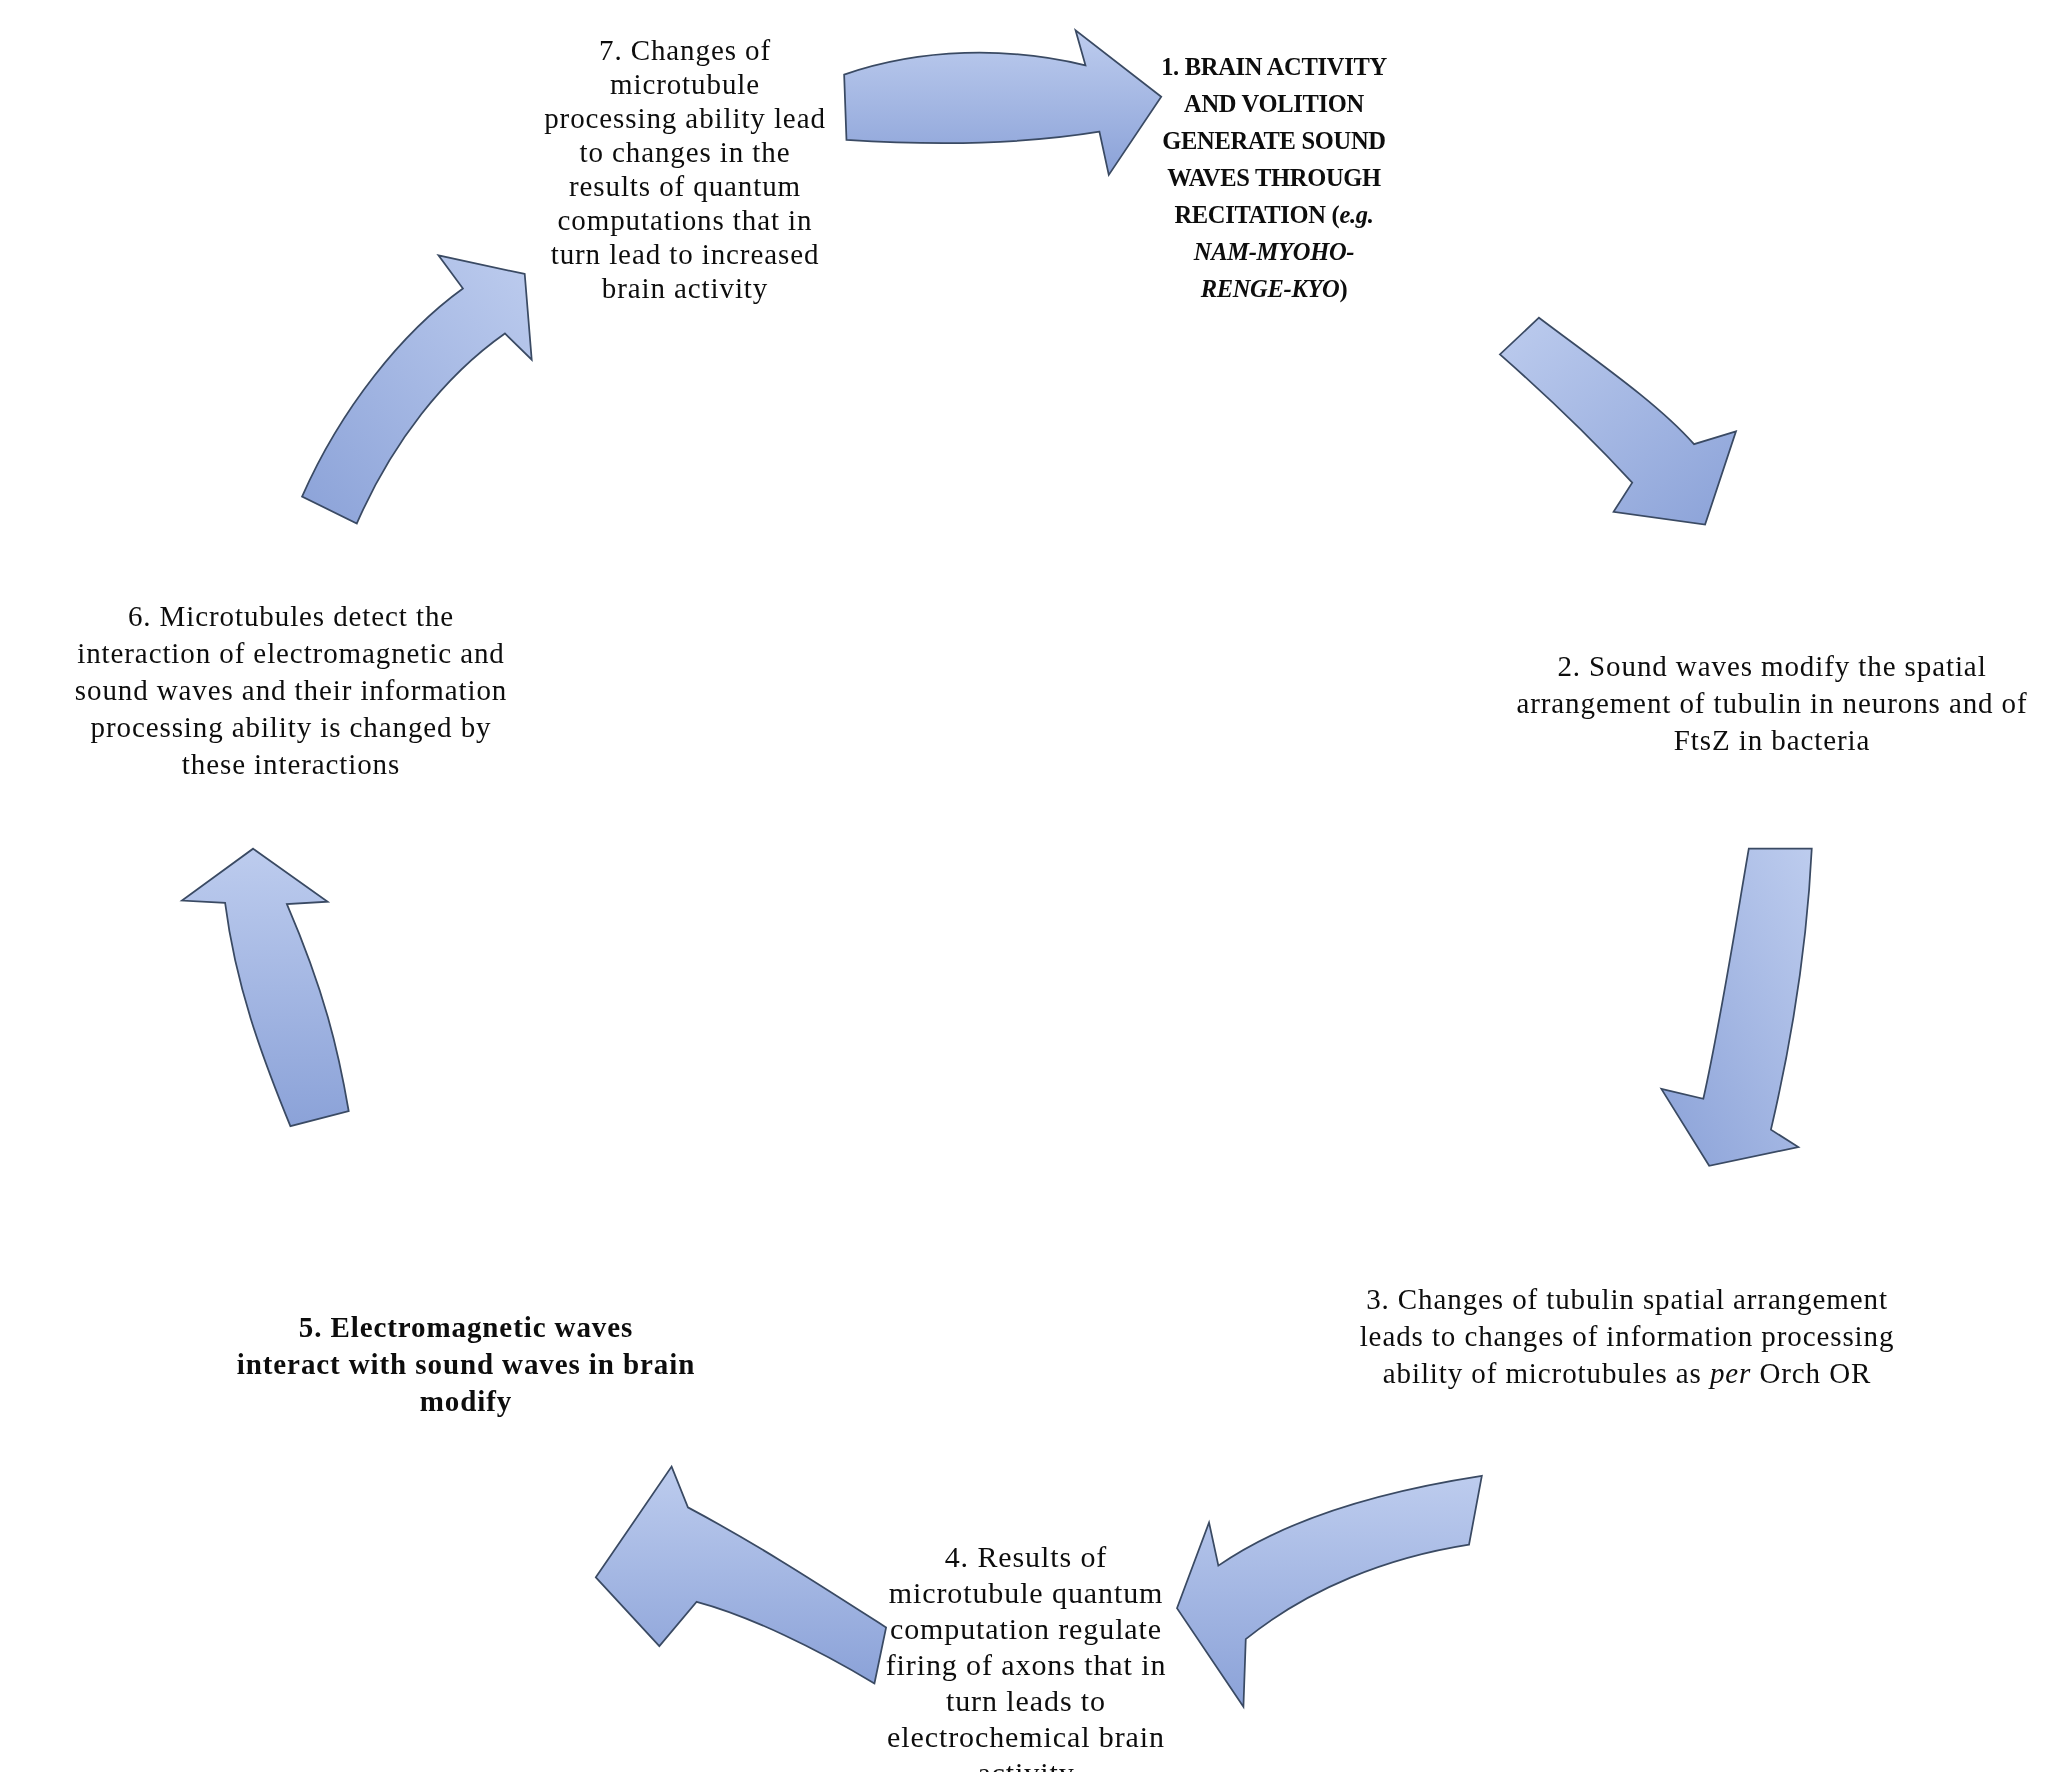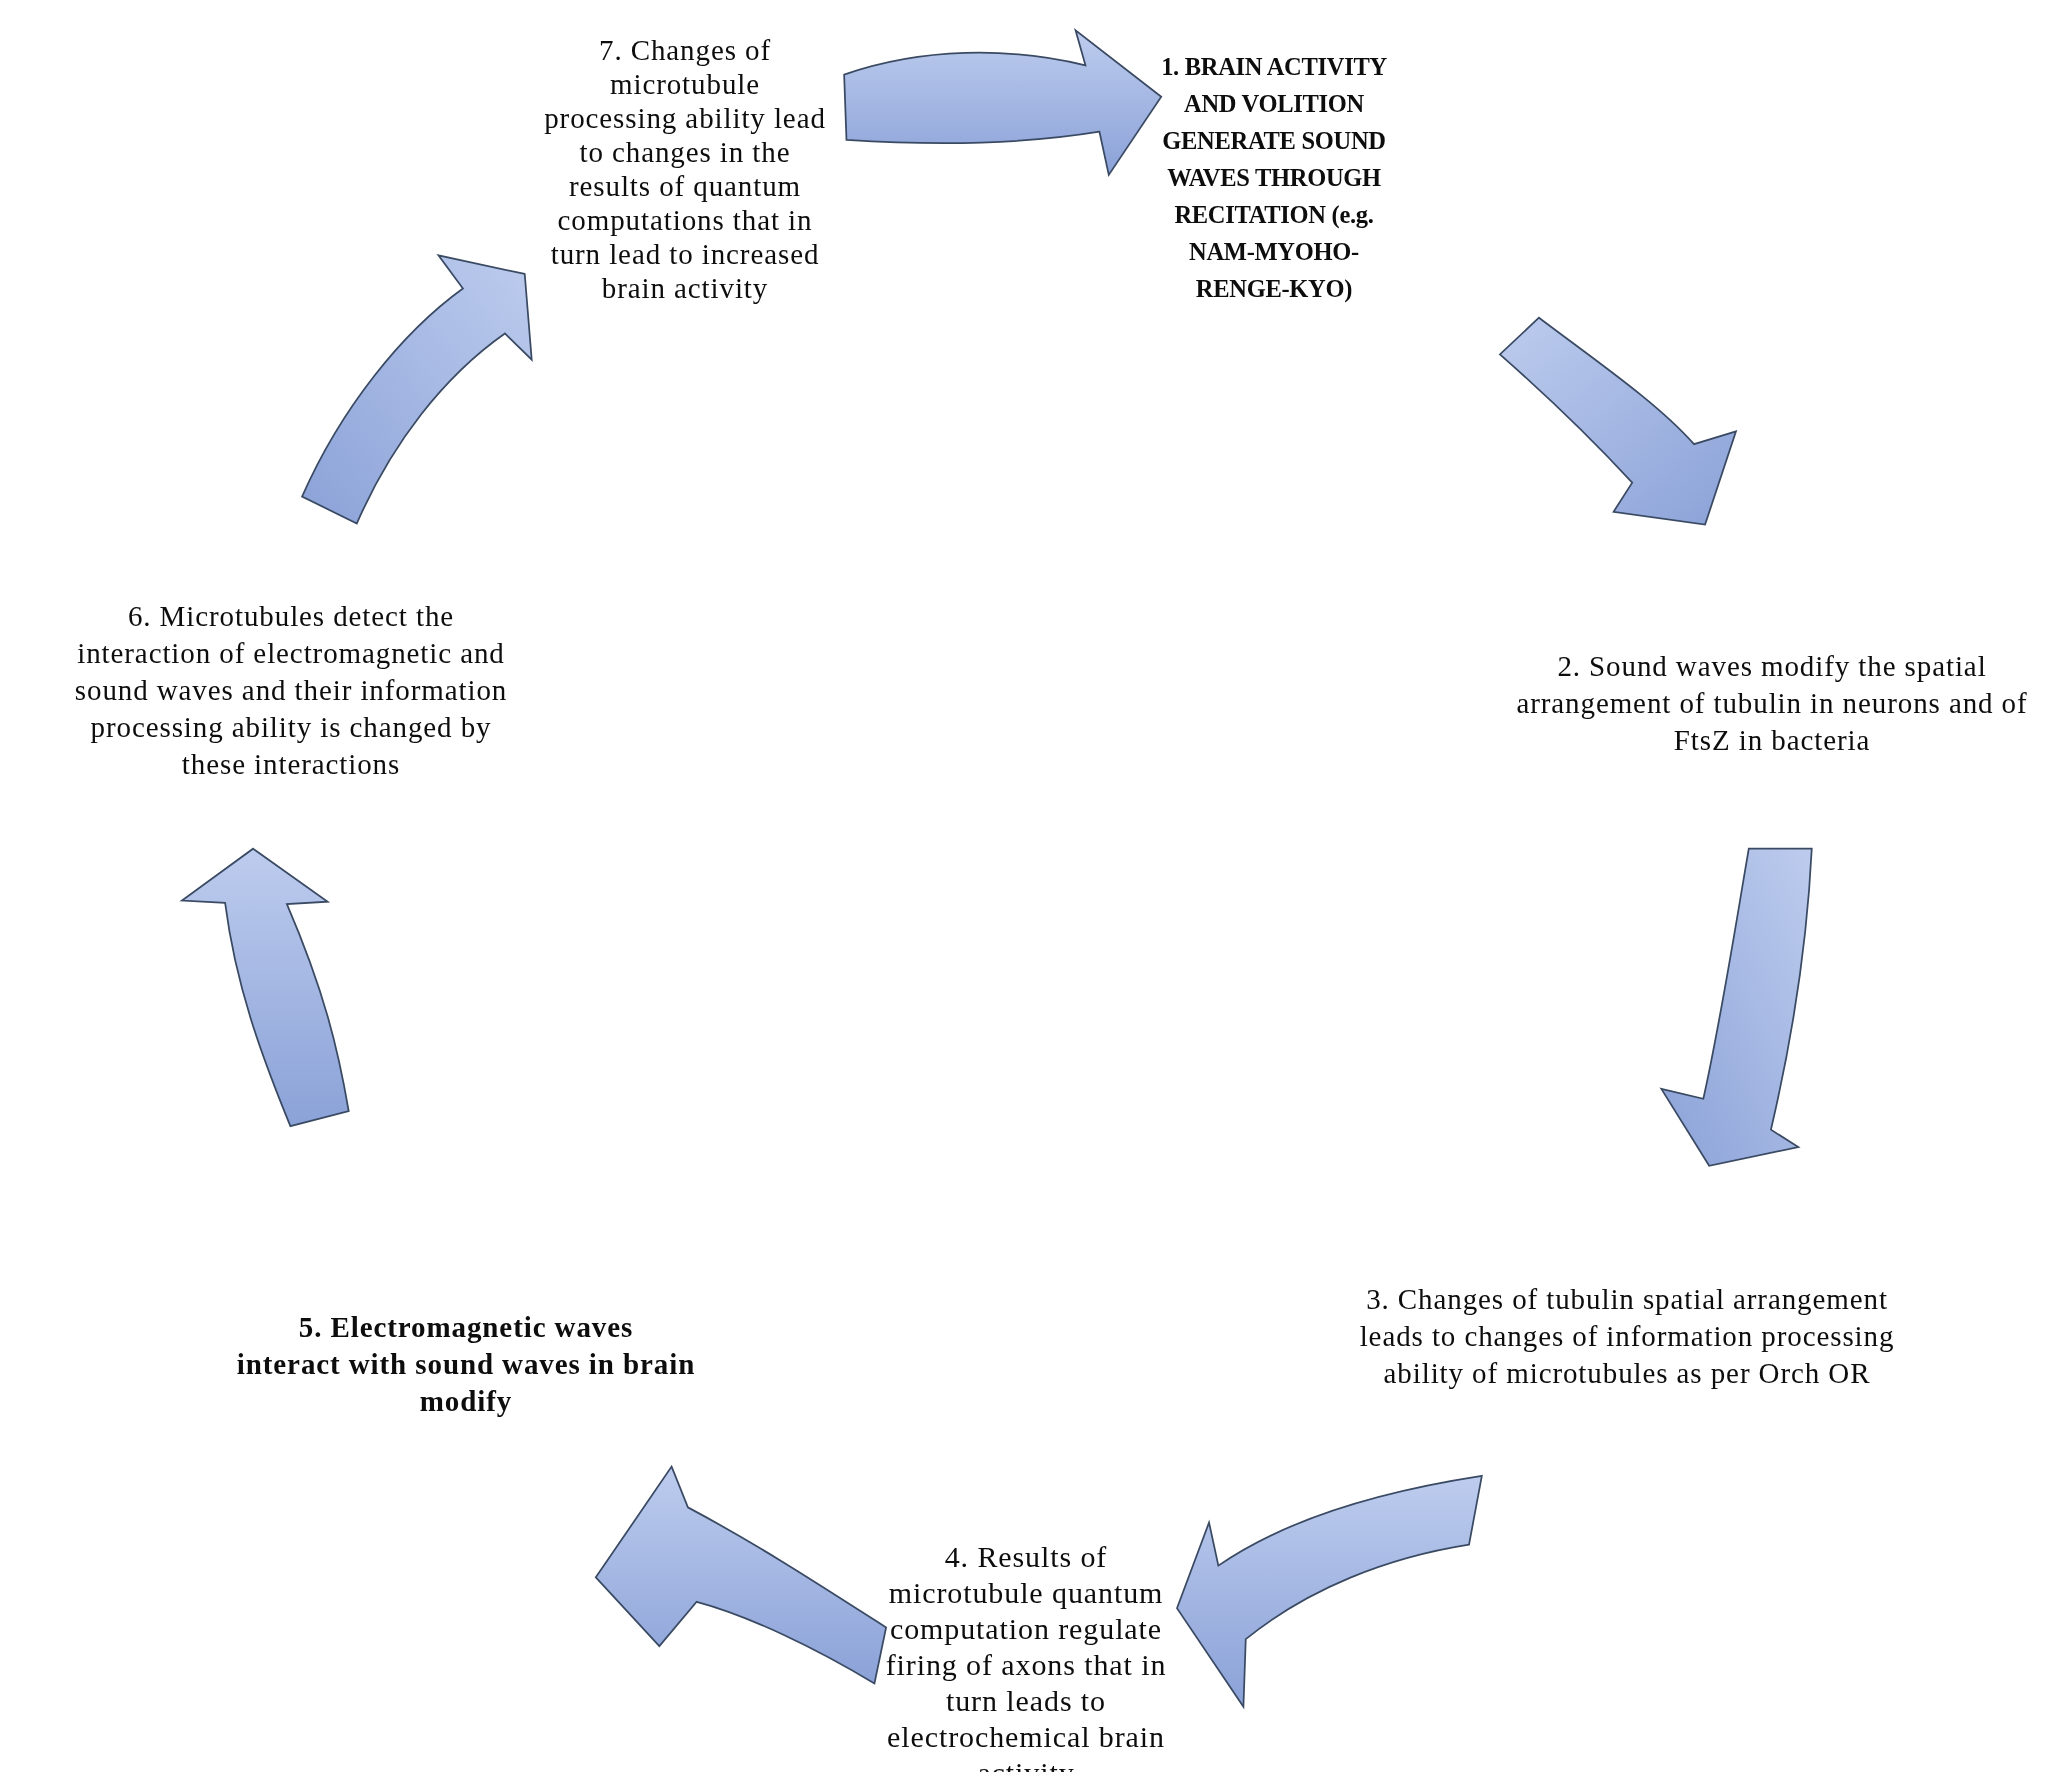--- a/index.html
+++ b/index.html
@@ -16,21 +16,21 @@
     position:absolute;
     transform:translateX(-50%);
     text-align:center;
     color:#0d0d0d;
     font-size:29px;
     line-height:37px;
     letter-spacing:0.9px;
     white-space:nowrap;
   }
   .step .line{white-space:nowrap;}
-  .step .it{}
+  .step .it{font-style:italic;}
   .s1{left:1274px;top:48px;font-weight:bold;font-size:24.5px;line-height:37px;letter-spacing:-0.3px;}
   .s2{left:1772px;top:648px;}
   .s3{left:1627px;top:1281px;}
   .s4{left:1026px;top:1507px;font-size:30px;line-height:36px;margin-top:32px;}
   .s5{left:466px;top:1309px;font-weight:bold;}
   .s6{left:291px;top:598px;}
   .s7{left:685px;top:33px;line-height:34px;}
 </style>
 </head>
 <body>

